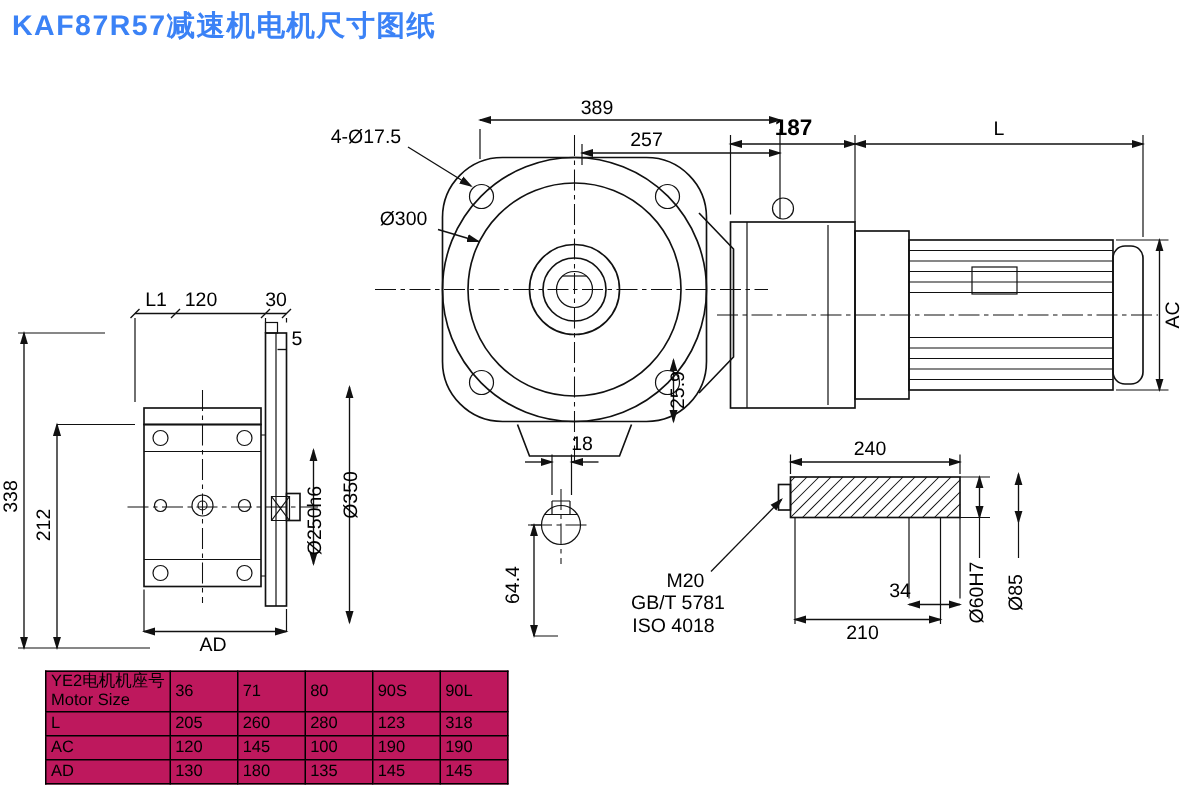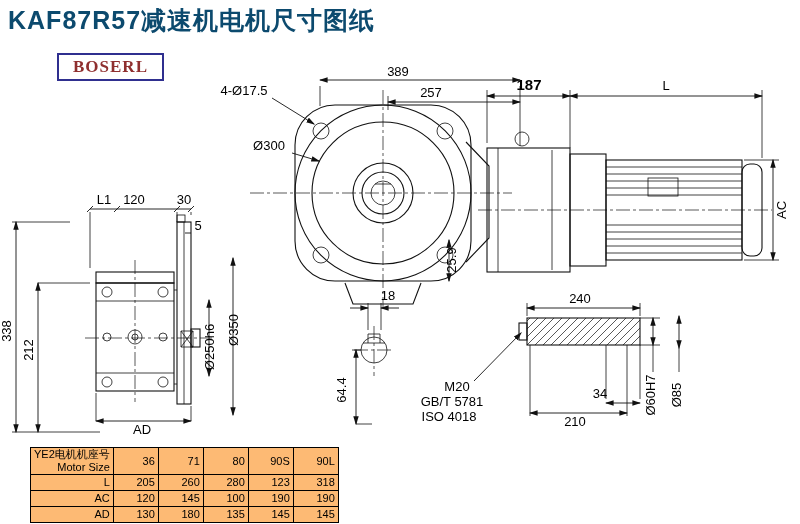--- a/index.html
+++ b/index.html
@@ -1,43 +1,42 @@
 <!DOCTYPE html>
 <html><head>
 <meta charset="utf-8">
 <style>
   html,body{margin:0;padding:0;background:#fff;}
   .page{position:relative;width:800px;height:524px;background:#fff;overflow:hidden;
         font-family:"Liberation Sans",sans-serif;color:#000;}
-  .title{position:absolute;left:8px;top:4px;font-size:25px;font-weight:bold;
-         color:#0c4a6e;letter-spacing:1px;white-space:nowrap;}
+  .title{position:absolute;left:8px;top:4px;font-size:19px;font-weight:bold;
+         color:#3b82f6;letter-spacing:1px;white-space:nowrap;}
   .logo{position:absolute;left:57px;top:53px;border:2px solid #2f2f8f;color:#8f2f2f;
         font-family:"Liberation Serif",serif;font-weight:bold;font-size:17px;
         padding:2px 14px;letter-spacing:1px;background:#fff;}
   svg.drawing{position:absolute;left:0;top:0;}
   .ln{fill:none;stroke:#111;stroke-width:1.1;}
   .thin{fill:none;stroke:#111;stroke-width:0.8;}
   .cl{fill:none;stroke:#111;stroke-width:0.7;stroke-dasharray:14 3 3 3;}
   .dim{fill:none;stroke:#111;stroke-width:0.9;}
   .hatch{fill:none;stroke:#111;stroke-width:0.7;}
   text.d{font-family:"Liberation Sans",sans-serif;font-size:13px;fill:#000;text-anchor:middle;}
   text.big{font-size:15px;font-weight:bold;}
   .dim-table{position:absolute;left:30px;top:447px;border-collapse:collapse;
-             font-size:11px;text-align:right;background:#fdba74;}
+             font-size:11px;text-align:left;background:#be185d;}
   .dim-table td,.dim-table th{border:1px solid #000;padding:0 3px;min-width:38px;
              height:15px;line-height:1.15;font-weight:normal;}
   .dim-table .hdr td{height:26px;}
 </style>
 </head>
 <body>
 
 <div class="page">
 
   <div class="title">KAF87R57减速机电机尺寸图纸</div>
-  <div class="logo">BOSERL</div>
 
   <svg class="drawing" width="800" height="524" viewBox="0 0 800 524">
     <defs>
       <marker id="arr" viewBox="0 0 10 6" refX="8.5" refY="3" markerWidth="9" markerHeight="6" orient="auto-start-reverse" markerUnits="userSpaceOnUse">
         <path d="M0 0 L10 3 L0 6 Z" fill="#111"></path>
       </marker>
     </defs>
 
     <g>
       <rect class="ln" x="295" y="105" width="176" height="176" rx="40"></rect>

